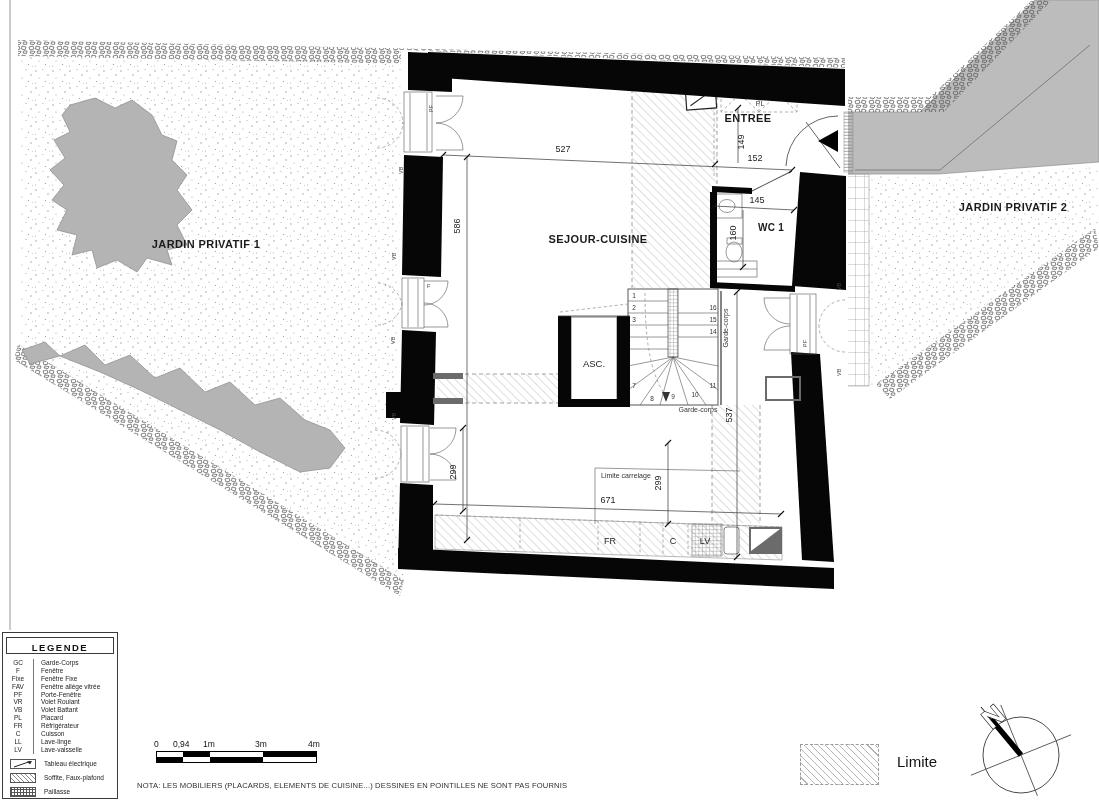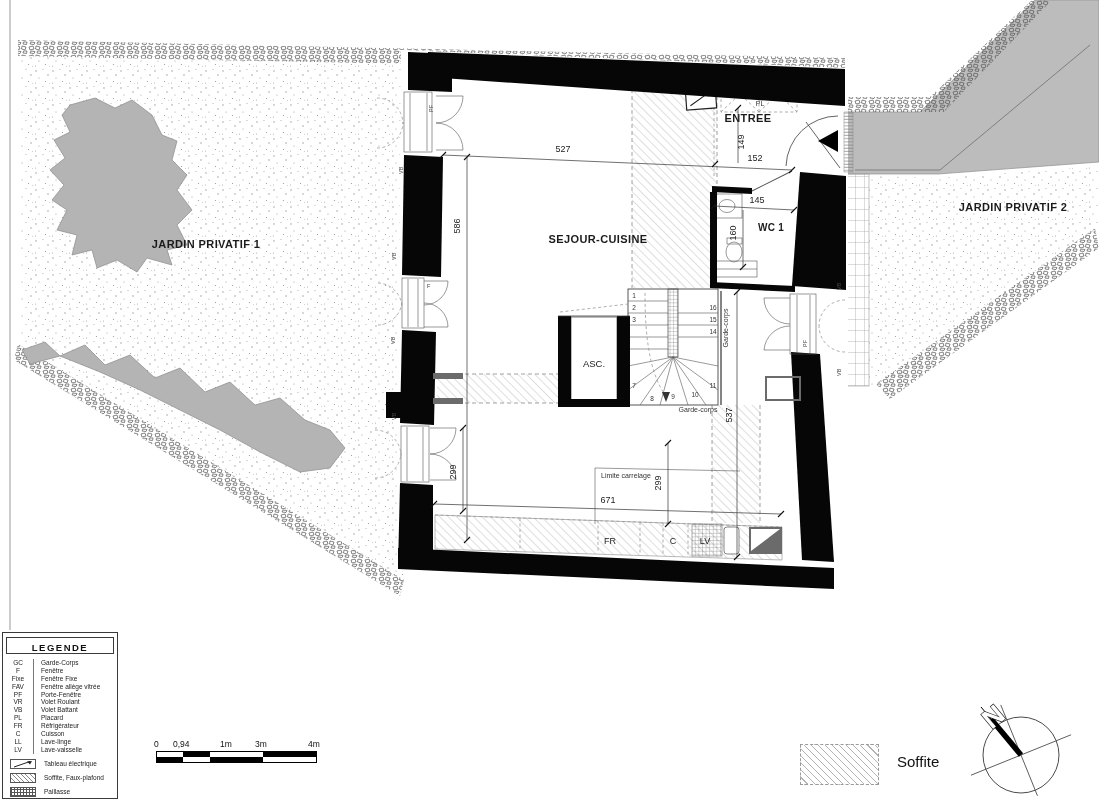--- a/index.html
+++ b/index.html
@@ -434,35 +434,36 @@
       <span class="sic grid"></span>
       <span>Paillasse</span>
     </div>
   </div>
 </div>
 
 <div class="scalebar">
   <div class="sb-labels">
     <span style="left:-2px">0</span>
     <span style="left:17px">0,94</span>
-    <span style="left:64px">1m</span>
+    <span style="left:47px">1m</span>
     <span style="left:99px">3m</span>
     <span style="left:152px">4m</span>
   </div>
   <div class="sb-bar">
     <div class="seg" style="left:26px;top:0;width:27px;height:5px"></div>
     <div class="seg" style="left:106px;top:0;width:53px;height:5px"></div>
     <div class="seg" style="left:0;top:5px;width:26px;height:5px"></div>
     <div class="seg" style="left:53px;top:5px;width:53px;height:5px"></div>
   </div>
 </div>
 
+<div class="nota">NOTA: LES MOBILIERS (PLACARDS, ELEMENTS DE CUISINE...) DESSINES EN POINTILLES NE SONT PAS FOURNIS</div>
 
 <div class="soffite-swatch"></div>
-<div class="soffite-label">Soffite</div>
+<div class="soffite-label">Limite</div>
 
 <div class="north">
   <svg width="125" height="110" viewBox="0 0 125 110">
     <circle cx="66" cy="65" r="38" fill="none" stroke="#4a4a4a" stroke-width="1"></circle>
     <g transform="rotate(-22 66 65)" stroke="#4a4a4a" stroke-width=".8">
       <line x1="12" y1="65" x2="120" y2="65"></line>
       <line x1="66" y1="11" x2="66" y2="109"></line>
     </g>
     <line x1="66" y1="65" x2="36" y2="29" stroke="#000" stroke-width="5.5"></line>
     <line x1="36" y1="29" x2="26" y2="17" stroke="#000" stroke-width="1"></line>

